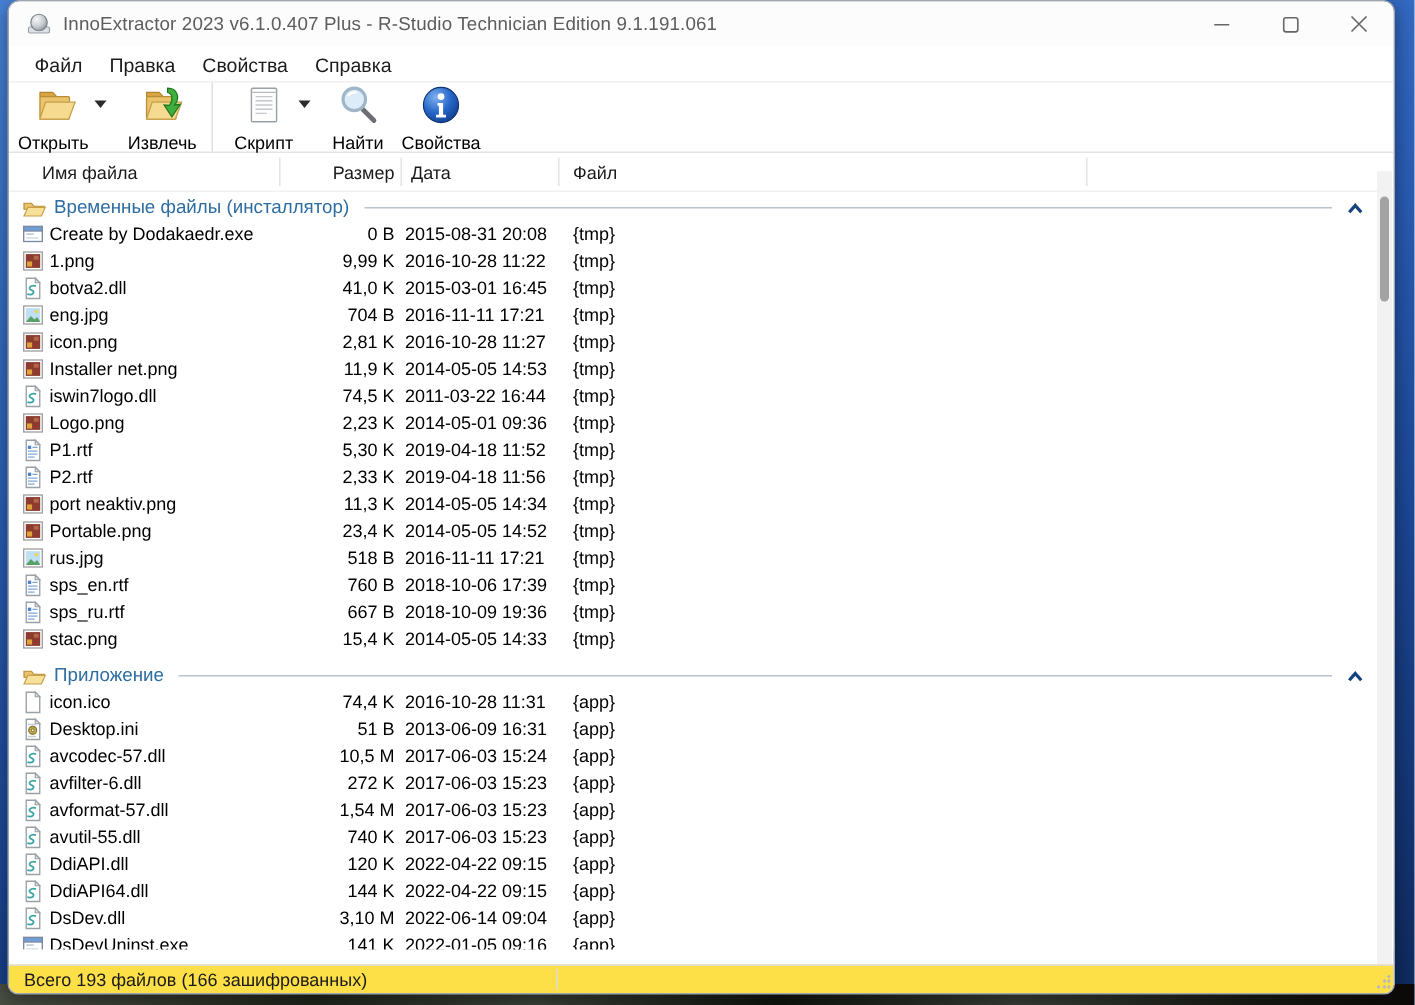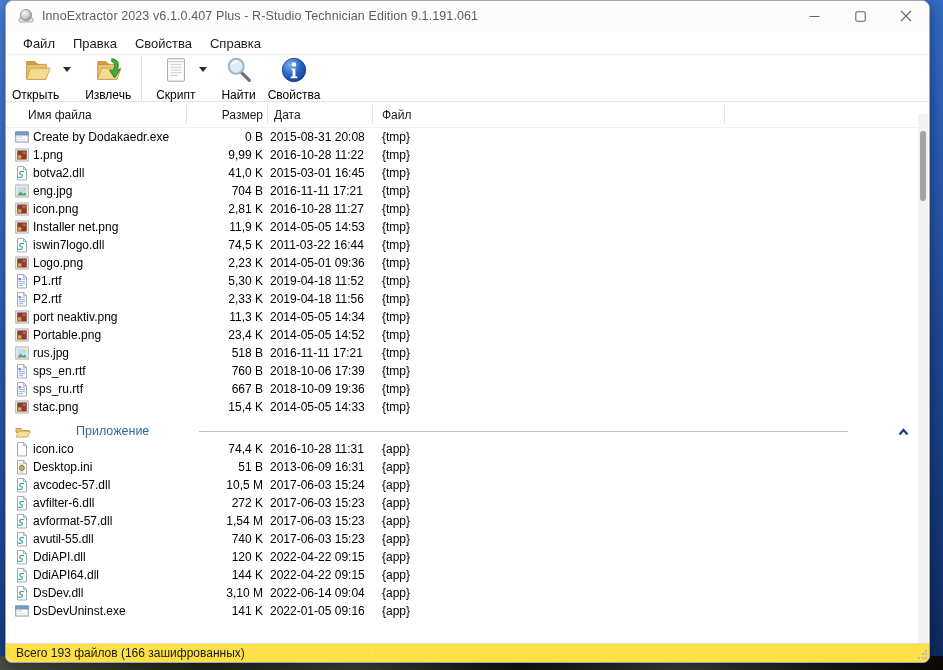--- a/index.html
+++ b/index.html
@@ -43,21 +43,21 @@
   .colheader { height:26px; position:relative; background:#fff; border-bottom:1px solid #f1f1f1; font-size:12px; color:#1a1a1a; }
   .colheader .hc { position:absolute; top:6px; }
   .hc-name { left:22px; }
   .hc-size { left:140px; width:117px; text-align:right; }
   .hc-date { left:268px; }
   .hc-path { left:376px; }
   .hdiv { position:absolute; top:3px; bottom:3px; width:1px; background:#e4e4e4; }
   
   .list { position:relative; height:505px; overflow:hidden; background:#fff; }
   .group-head { height:19px; display:flex; align-items:center; padding:1px 20px 0 9px; }
-  .group-head.second { margin-top:5px;gap:40px; }
+  .group-head.second { margin-top:5px; }
   .gfold { width:16px; height:13px; display:flex; margin-right:5px; }
   .glabel { font-size:12.5px; color:#2e6da0; white-space:nowrap; }
   .grule { flex:1; border-top:1px solid #b9c2cd; margin:0 10px; }
   .gchev { display:flex; margin-top:1px; }
   .file-row { height:18px; position:relative; font-size:12px; color:#000; }
   .file-row span { position:absolute; top:50%; transform:translateY(-50%); white-space:nowrap; }
   .c-icon { left:9px; width:14px; height:15px; display:flex; }
   .c-icon svg { display:block; margin-top:0; }
   .c-name { left:27px; }
   .c-size { left:140px; width:117px; text-align:right; }
@@ -203,20 +203,35 @@
     <span class="hc hc-size">Размер</span>
     <span class="hc hc-date">Дата</span>
     <span class="hc hc-path">Файл</span>
     <span class="hdiv" style="left:180px"></span>
     <span class="hdiv" style="left:261px"></span>
     <span class="hdiv" style="left:366px"></span>
     <span class="hdiv" style="left:718px"></span>
   </div>
 
   <div class="list">
+      <div class="group-head">
+        <span class="gfold">
+          <svg width="16" height="13" viewBox="0 0 16 13">
+            <path d="M1 3.5 h5 l1.5 2 h7 v2 H1 z" fill="#eac36c" stroke="#b98d35" stroke-width="0.8"></path>
+            <path d="M1 12 L3.6 6.2 H15.2 L12.6 12 z" fill="#f7e09a" stroke="#c7a04a" stroke-width="0.8"></path>
+          </svg>
+        </span>
+        <span class="glabel">Временные файлы (инсталлятор)</span>
+        <span class="grule"></span>
+        <span class="gchev">
+          <svg width="11" height="8" viewBox="0 0 11 8">
+            <path d="M1.5 6.5 L5.5 2 L9.5 6.5" fill="none" stroke="#16427e" stroke-width="2.2"></path>
+          </svg>
+        </span>
+      </div>
       <div class="file-row">
         <span class="c-icon">
           <svg width="14" height="15" viewBox="0 0 14 15">
             <rect x="0.8" y="2.5" width="12.4" height="10" fill="#fff" stroke="#7b8aa0" stroke-width="0.9"></rect>
             <rect x="0.8" y="2.5" width="12.4" height="3" fill="#6f9fd8" stroke="#7b8aa0" stroke-width="0.9"></rect>
             <rect x="2.5" y="7" width="5" height="1.2" fill="#c3cdd9"></rect>
             <rect x="2.5" y="9.5" width="8" height="1.2" fill="#dbe2e9"></rect>
           </svg>
         </span>
         <span class="c-name">Create by Dodakaedr.exe</span>

